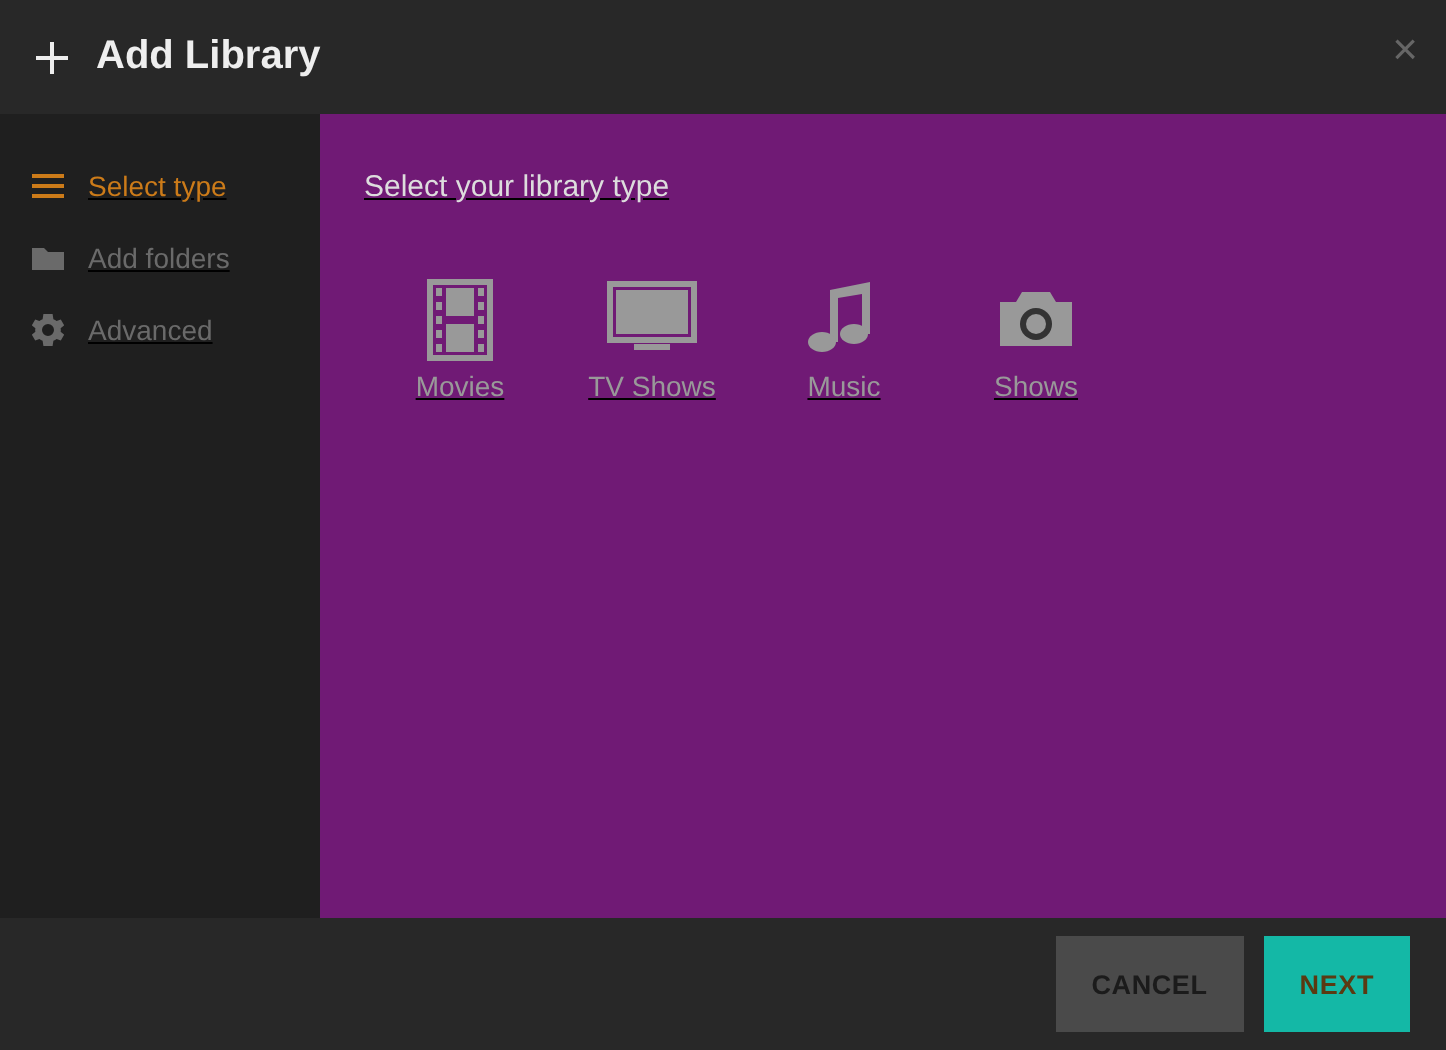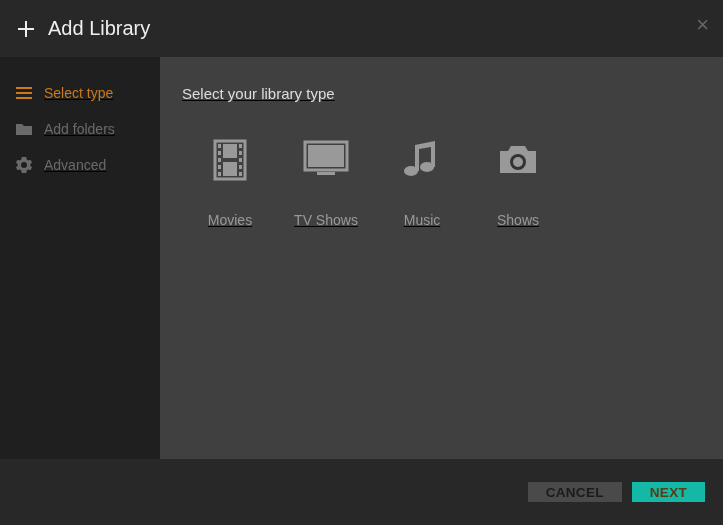--- a/index.html
+++ b/index.html
@@ -10,21 +10,21 @@
       background: #282828;
       display: flex;
       align-items: center;
       padding: 0 16px;
       position: relative;
     }
     .header .plus-icon svg { display: block; }
     .header .title {
       color: #eee;
       font-size: 20px;
-      font-weight: 400;
+      font-weight: 700;
       margin-left: 12px;
     }
     .header .close {
       position: absolute;
       right: 14px;
       top: 14px;
       color: #666;
       font-size: 22px;
       cursor: pointer;
       line-height: 1;
@@ -46,21 +46,21 @@
       padding: 10px 16px;
       color: #6a6a6a;
       font-size: 14px;
       cursor: pointer;
     }
     .side-item.active { color: #cc7b19; }
     .side-ic { width: 18px; display: inline-flex; align-items: center; margin-right: 10px; }
     .side-ic svg { display: block; }
     .main {
       flex: 1;
-      background: #404040;
+      background: #701a75;
       padding: 28px 22px;
       color: #eee;
     }
     .main .prompt {
       font-size: 15px;
       color: #ddd;
       margin-bottom: 34px;
     }
     .types {
       display: flex;
@@ -76,36 +76,36 @@
     }
     .type-item .ic {
       height: 48px;
       width: 48px;
       display: flex;
       align-items: center;
       justify-content: center;
     }
     .type-item .ic svg { display: block; }
     .type-item .label {
-      margin-top: 28px;
+      margin-top: 1px;
       font-size: 14px;
       color: #999;
       white-space: nowrap;
     }
     .footer {
       height: 66px;
       background: #282828;
       display: flex;
       align-items: center;
       justify-content: flex-end;
       padding: 0 18px;
       gap: 10px;
     }
     .btn {
-      height: 20px;
+      height: 48px;
       padding: 0 18px;
       border: none;
       font-size: 13.5px;
       font-weight: 700;
       letter-spacing: 0.3px;
       cursor: pointer;
       background: #4a4a4a;
       color: #1b1b1b;
       text-align: center;
     }

